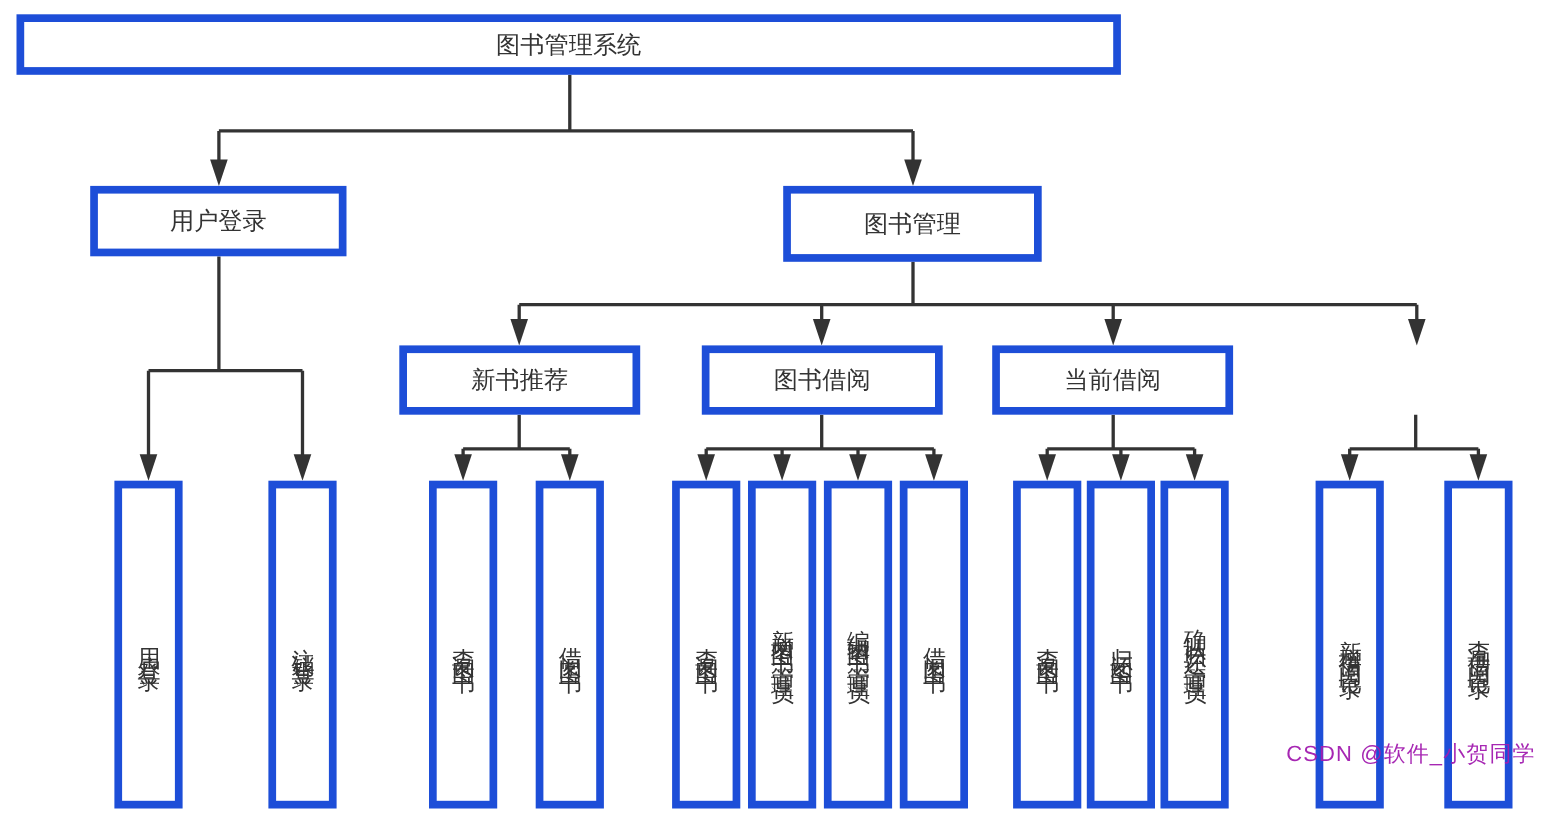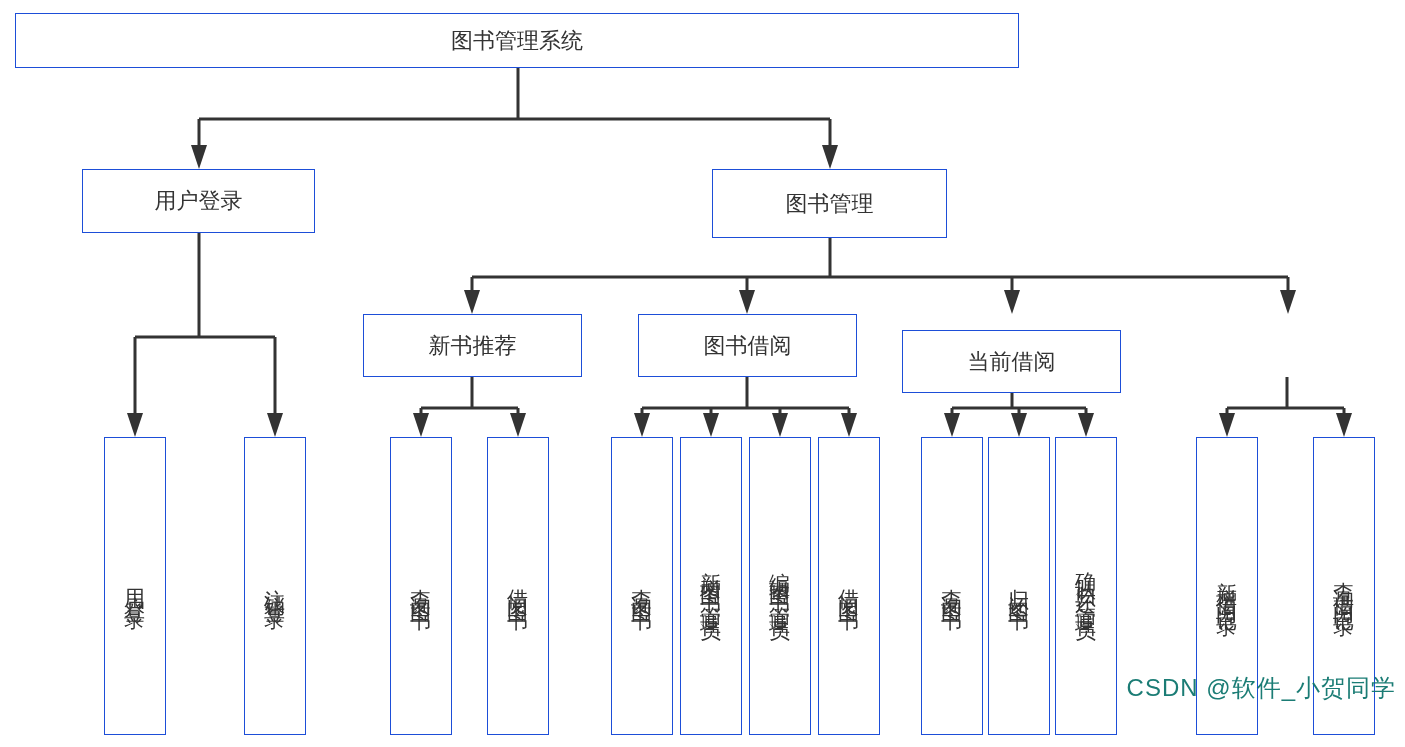--- a/index.html
+++ b/index.html
@@ -19,40 +19,40 @@
     position: absolute;
     left: 0;
     top: 0;
     width: 1405px;
     height: 747px;
   }
   .node {
     position: absolute;
     box-sizing: border-box;
     background: #ffffff;
-    border: 1px solid #1d4ed8;
+    border: 7px solid #1d4ed8;
     color: #333333;
     display: flex;
     align-items: center;
     justify-content: center;
     font-size: 22px;
     line-height: 1;
     text-align: center;
   }
   .vert {
     writing-mode: vertical-rl;
     letter-spacing: 7px;
     font-size: 21px;
   }
   #watermark {
     position: absolute;
     top: 672px;
     right: 9px;
-    font-size: 24px;
-    color: #0f766e;
+    font-size: 20px;
+    color: #a21caf;
     letter-spacing: 1px;
     z-index: 5;
     opacity: 0.95;
     white-space: nowrap;
   }
 </style>
 </head>
 <body>
 
 <div id="canvas">
@@ -109,21 +109,21 @@
     </g>
   </svg>
 
   <div class="node" style="left:15px; top:13px; width:1004px; height:55px;">图书管理系统</div>
 
   <div class="node" style="left:82px; top:169px; width:233px; height:64px;">用户登录</div>
   <div class="node" style="left:712px; top:169px; width:235px; height:69px;">图书管理</div>
 
   <div class="node" style="left:638px; top:314px; width:219px; height:63px;">图书借阅</div>
   <div class="node" style="left:363px; top:314px; width:219px; height:63px;">新书推荐</div>
-  <div class="node" style="left:902px; top:330px; width:219px; height:63px;">当前借阅</div>
+  <div class="node" style="left:902px; top:314px; width:219px; height:63px;">当前借阅</div>
 
   <div class="node vert" style="left:104px; top:437px; width:62px; height:298px;">用户登录</div>
   <div class="node vert" style="left:244px; top:437px; width:62px; height:298px;">注销登录</div>
 
   <div class="node vert" style="left:390px; top:437px; width:62px; height:298px;">查询图书</div>
   <div class="node vert" style="left:487px; top:437px; width:62px; height:298px;">借阅图书</div>
 
   <div class="node vert" style="left:611px; top:437px; width:62px; height:298px;">查询图书</div>
   <div class="node vert" style="left:680px; top:437px; width:62px; height:298px;">新增图书（管理员）</div>
   <div class="node vert" style="left:749px; top:437px; width:62px; height:298px;">编辑图书（管理员）</div>

